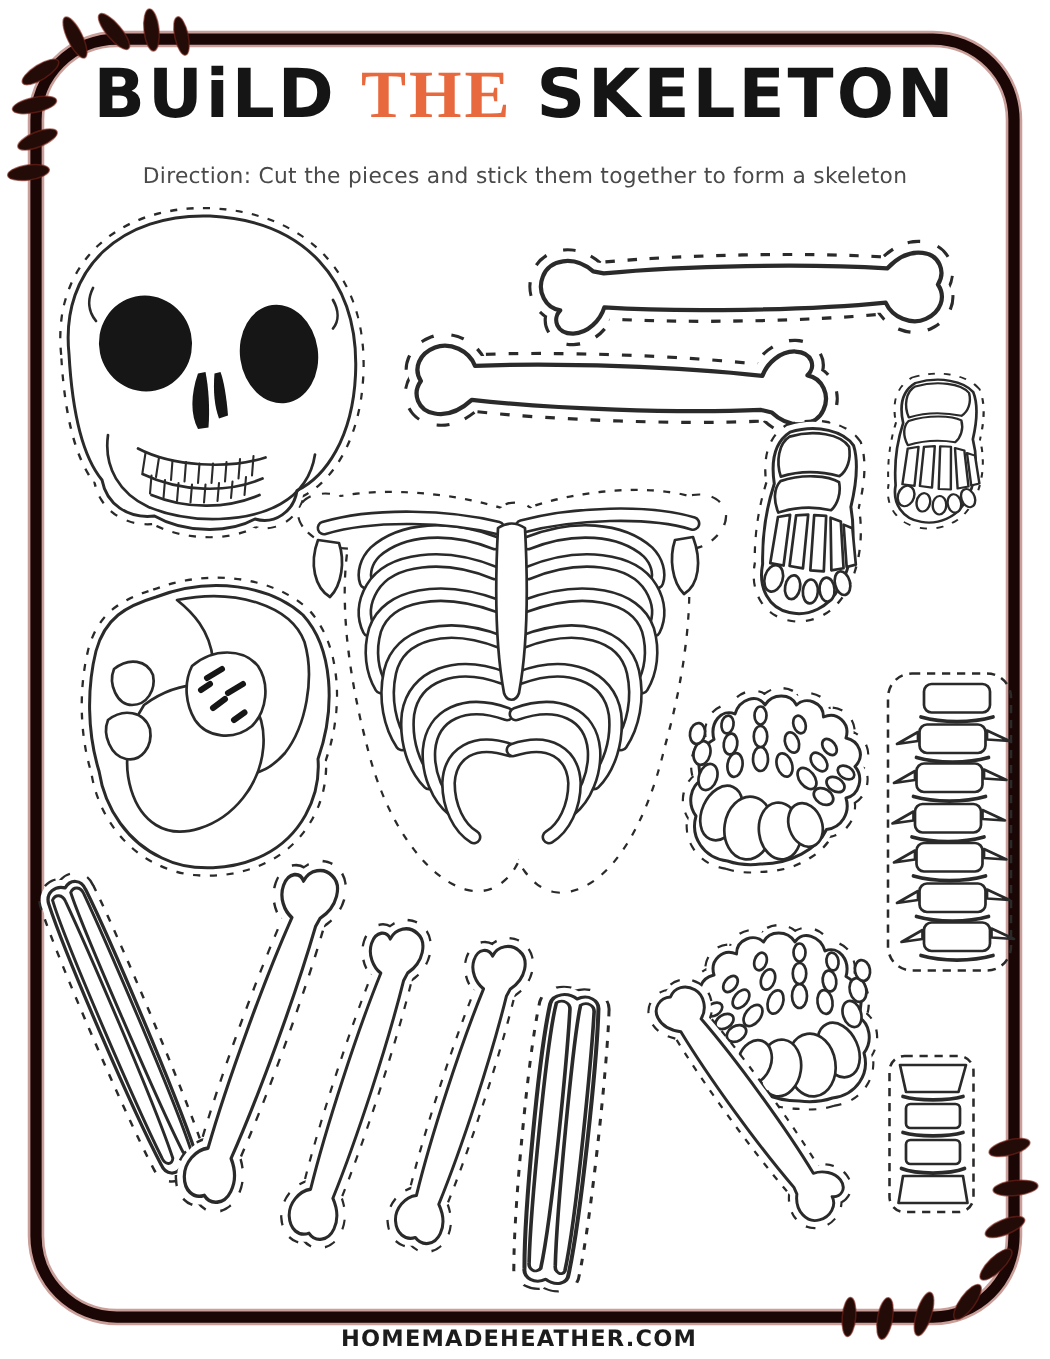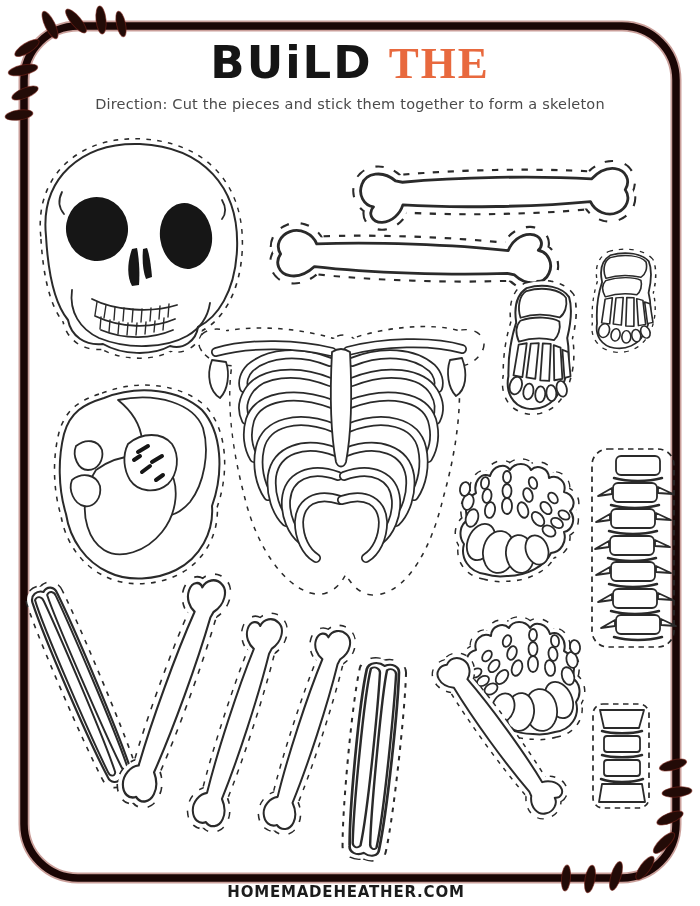--- a/index.html
+++ b/index.html
@@ -12,21 +12,21 @@
     position:relative; width:700px; height:906px; background:var(--bg);
     font-family:"DejaVu Sans","Liberation Sans",sans-serif; overflow:hidden;padding-left:24px;
   }
   svg{position:absolute; left:0; top:0;}
   .header{position:absolute; left:0; top:40px; width:700px; text-align:center; z-index:3;}
   .title{
     display:flex; justify-content:center; gap:16px; align-items:baseline;
     font-size:45px; font-weight:bold; letter-spacing:2px; color:#151515; line-height:1;
   }
   .title .accent{color:var(--accent);font-family:Liberation Serif, serif;}
-  .directions{margin-top:10px; font-size:14.5px; color:var(--subtext); letter-spacing:.2px;}
+  .directions{margin-top:24px; font-size:14.5px; color:var(--subtext); letter-spacing:.2px;}
   .footer{
     position:absolute; left:0; top:883px; width:692px; text-align:center; z-index:3;
     font-size:15px; font-weight:bold; color:#1c1c1c; letter-spacing:.8px;
   }
   
   .cut-d{fill:none; stroke:var(--ink); stroke-width:12; stroke-dasharray:4.5 6;}
   .cut-m{fill:none; stroke:#fff; stroke-width:9;}
   .bone {fill:#fff; stroke:var(--ink); stroke-width:2; stroke-linejoin:round;}
   .d    {fill:#fff; stroke:var(--ink); stroke-width:1.8; stroke-linejoin:round;}
   .ln   {fill:none; stroke:var(--ink); stroke-width:1.8; stroke-linecap:round;}
@@ -66,20 +66,21 @@
       <ellipse class="stitch" cx="616" cy="876" rx="15" ry="5" transform="rotate(-73 616 876)"></ellipse>
       <ellipse class="stitch" cx="590" cy="879" rx="14" ry="5" transform="rotate(-80 590 879)"></ellipse>
       <ellipse class="stitch" cx="566" cy="878" rx="13" ry="4.5" transform="rotate(-85 566 878)"></ellipse>
     </g>
   </svg>
 
   <div class="header">
     <div class="title">
       <span>BUiLD</span>
       <span class="accent">THE</span>
+      <span>SKELETON</span>
     </div>
     <div class="directions">Direction: Cut the pieces and stick them together to form a skeleton</div>
   </div>
 
   <svg width="700" height="906" viewBox="0 0 700 906">
     <defs>
       <path id="bone-sil" d="M28,11 C19,3 7,5 4,13 C1,20 5,28 12,29 C8,33 10,40 18,40 C25,40 31,34 33,28 C70,31 130,31 167,28 C170,35 179,39 186,36 C193,33 196,26 192,20 C196,14 193,6 185,5 C178,4 172,8 168,12 C130,9 72,9 33,12 Z"></path>
       <path id="pair-sil" d="M10,3 C3,3 0,9 4,14 C0,19 2,26 9,27 C45,30 150,29 188,26 C195,26 198,20 194,15 C198,10 196,4 189,4 C150,1 45,1 10,3 Z"></path>
       <g id="pair-art">
         <path class="d" d="M12,5 C7,5 5,9 8,12 C30,14 150,13 184,11 C189,11 191,7 187,6 C150,3 40,4 12,5 Z"></path>

